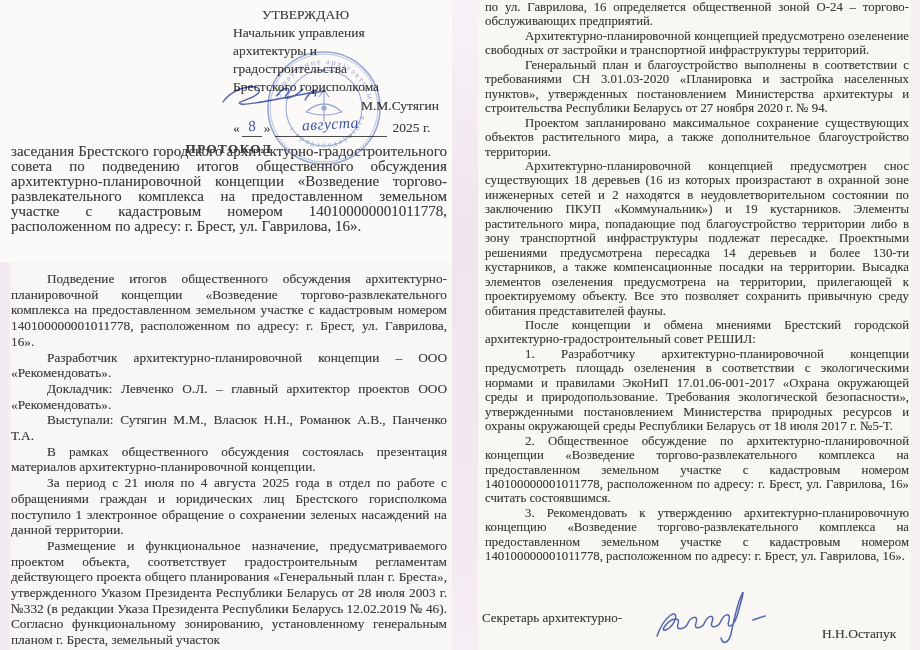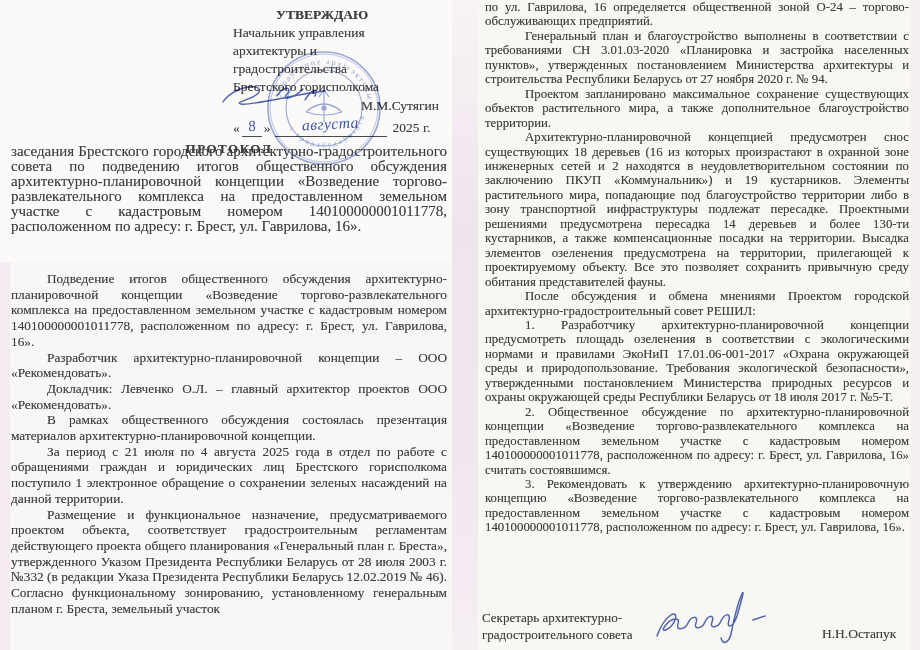--- a/index.html
+++ b/index.html
@@ -14,21 +14,21 @@
   
   .frag-left-lower { position:absolute; left:0; top:262px; width:458px; height:388px; background:#f8f7f5; }
   .edge-left-pink  { position:absolute; left:0; top:262px; width:10px; height:388px; background:#f3ebf1; }
   .gap-strip { position:absolute; left:452px; top:0; width:28px; height:650px;
     background:linear-gradient(180deg,#f8f3f6 0%,#efe5ed 35%,#f1e8ef 70%,#f5eef3 100%); }
   .page-right { position:absolute; left:478px; top:0; width:442px; height:650px; background:#f8f7f4; }
   .edge-right-pink { position:absolute; left:911px; top:0; width:9px; height:650px; background:#f5eef3; }
 
   
   .approval { position:absolute; left:233px; top:6px; width:206px; font-size:13.5px; line-height:18px; }
-  .approval .head { margin-left:43px;font-weight:bold; }
+  .approval .head { margin-left:29px; }
   .sig-row { position:relative; height:19px; }
   .sig-row .name { position:absolute; right:0; top:1px;padding-left:27px; }
   .date-row { display:flex; align-items:flex-end; white-space:nowrap; margin-top:2px; }
   .blank { border-bottom:1px solid #4a4a4a; text-align:center; }
   .blank.day { width:20px; margin:0 2px; }
   .blank.month { width:112px; margin:0 6px 0 4px; }
   .hw { font-style:italic; color:#3d54a8; text-shadow:none; }
   .hw.day8 { display:inline-block; font-size:15px; transform:rotate(-10deg); }
   .hw.month { display:inline-block; font-size:15.5px; letter-spacing:.5px; transform:rotate(-3deg) translateY(-2px); }
 
@@ -116,39 +116,40 @@
     </g>
   </svg>
 
   <div class="title scan-text">ПРОТОКОЛ</div>
   <div class="intro scan-text">заседания Брестского городского архитектурно-градостроительного совета по подведению итогов общественного обсуждения архитектурно-планировочной концепции «Возведение торгово-развлекательного комплекса на предоставленном земельном участке с кадастровым номером 140100000001011778, расположенном по адресу: г. Брест, ул. Гаврилова, 16».</div>
 
   <div class="left-body scan-text">
     <p class="ind">Подведение итогов общественного обсуждения архитектурно-планировочной концепции «Возведение торгово-развлекательного комплекса на предоставленном земельном участке с кадастровым номером 140100000001011778, расположенном по адресу: г. Брест, ул. Гаврилова, 16».</p>
     <p class="ind">Разработчик архитектурно-планировочной концепции – ООО «Рекомендовать».</p>
     <p class="ind">Докладчик: Левченко О.Л. – главный архитектор проектов ООО «Рекомендовать».</p>
+    <p class="ind">Выступали: Сутягин М.М., Власюк Н.Н., Романюк А.В., Панченко Т.А.</p>
     <p class="ind">В рамках общественного обсуждения состоялась презентация материалов архитектурно-планировочной концепции.</p>
     <p class="ind">За период с 21 июля по 4 августа 2025 года в отдел по работе с обращениями граждан и юридических лиц Брестского горисполкома поступило 1 электронное обращение о сохранении зеленых насаждений на данной территории.</p>
     <p class="ind">Размещение и функциональное назначение, предусматриваемого проектом объекта, соответствует градостроительным регламентам действующего проекта общего планирования «Генеральный план г. Бреста», утвержденного Указом Президента Республики Беларусь от 28 июля 2003 г. №332 (в редакции Указа Президента Республики Беларусь 12.02.2019 № 46). Согласно функциональному зонированию, установленному генеральным планом г. Бреста, земельный участок</p>
   </div>
 
   <div class="right-body scan-text">
     <p>по ул. Гаврилова, 16 определяется общественной зоной О-24 – торгово-обслуживающих предприятий.</p>
+    <p class="ind">Архитектурно-планировочной концепцией предусмотрено озеленение свободных от застройки и транспортной инфраструктуры территорий.</p>
     <p class="ind">Генеральный план и благоустройство выполнены в соответствии с требованиями СН 3.01.03-2020 «Планировка и застройка населенных пунктов», утвержденных постановлением Министерства архитектуры и строительства Республики Беларусь от 27 ноября 2020 г. № 94.</p>
     <p class="ind">Проектом запланировано максимальное сохранение существующих объектов растительного мира, а также дополнительное благоустройство территории.</p>
     <p class="ind">Архитектурно-планировочной концепцией предусмотрен снос существующих 18 деревьев (16 из которых произрастают в охранной зоне инженерных сетей и 2 находятся в неудовлетворительном состоянии по заключению ПКУП «Коммунальник») и 19 кустарников. Элементы растительного мира, попадающие под благоустройство территории либо в зону транспортной инфраструктуры подлежат пересадке. Проектными решениями предусмотрена пересадка 14 деревьев и более 130-ти кустарников, а также компенсационные посадки на территории. Высадка элементов озеленения предусмотрена на территории, прилегающей к проектируемому объекту. Все это позволяет сохранить привычную среду обитания представителей фауны.</p>
-    <p class="ind">После обсуждения и обмена мнениями Проектом городской архитектурно-градостроительный совет РЕШИЛ:</p>
+    <p class="ind">После концепции и обмена мнениями Брестский городской архитектурно-градостроительный совет РЕШИЛ:</p>
     <p class="ind">1. Разработчику архитектурно-планировочной концепции предусмотреть площадь озеленения в соответствии с экологическими нормами и правилами ЭкоНиП 17.01.06-001-2017 «Охрана окружающей среды и природопользование. Требования экологической безопасности», утвержденными постановлением Министерства природных ресурсов и охраны окружающей среды Республики Беларусь от 18 июля 2017 г. №5-Т.</p>
     <p class="ind">2. Общественное обсуждение по архитектурно-планировочной концепции «Возведение торгово-развлекательного комплекса на предоставленном земельном участке с кадастровым номером 140100000001011778, расположенном по адресу: г. Брест, ул. Гаврилова, 16» считать состоявшимся.</p>
     <p class="ind">3. Рекомендовать к утверждению архитектурно-планировочную концепцию «Возведение торгово-развлекательного комплекса на предоставленном земельном участке с кадастровым номером 140100000001011778, расположенном по адресу: г. Брест, ул. Гаврилова, 16».</p>
   </div>
 
   <div class="secretary-label scan-text">
     <div>Секретарь архитектурно-</div>
-    <div>градостроительного совета</div>
   </div>
   <svg class="sig-secretary" width="135" height="64" viewBox="0 0 135 64">
     <g fill="none" stroke="#3f57ad" stroke-width="1.5" stroke-linecap="round" opacity="0.9">
       <path d="M12,52 C20,30 34,24 30,36 C26,46 14,50 20,42 C26,34 36,32 33,40 C30,47 40,46 43,39 C46,32 54,31 51,39 C48,46 57,45 60,38 C63,31 70,30 67,38 C64,45 73,44 76,37 C79,30 86,28 84,36 C81,45 88,44 92,32 C96,18 100,4 97,10 C92,20 88,40 86,50 C84,58 78,62 76,54"></path>
       <path d="M108,36 L120,32"></path>
     </g>
   </svg>
   <div class="secretary-name scan-text">Н.Н.Остапук</div>
 
 </div>

